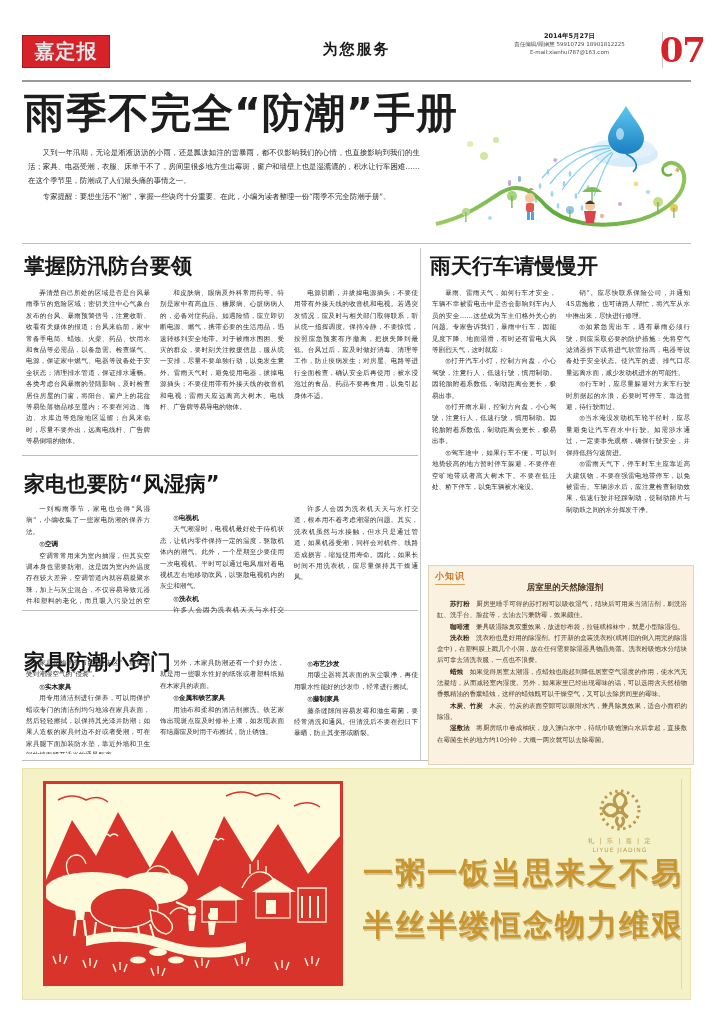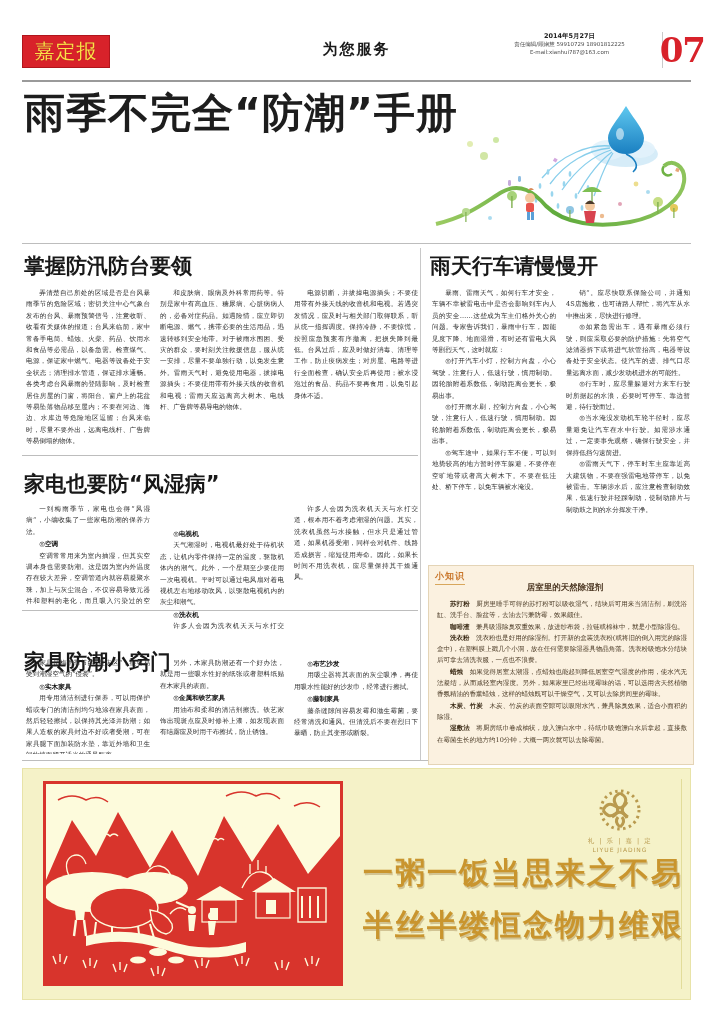--- a/index.html
+++ b/index.html
@@ -25,23 +25,23 @@
   }
   .logo-box {
     position: absolute;
     left: 22px; top: 5px;
     width: 88px; height: 33px;
     background: #d8222a;
     border: 1px solid #b0151c;
     display: flex; align-items: center; justify-content: center;
   }
   .logo-text {
-    color: #fde047;
+    color: #e5e5e5;
     font-size: 20px;
-    font-weight: normal;
+    font-weight: bold;
     letter-spacing: 1px;
     font-family: "DejaVu Serif", "Liberation Serif", serif;
     text-shadow: 0 0 1px rgba(0,0,0,.3);
   }
   .section-title {
     position: absolute;
     left: 0; top: 10px;
     width: 713px;
     text-align: center;
     font-size: 15px;
@@ -270,20 +270,24 @@
       <div class="m-editor">责任编辑/顾娴慧  59910729  18901812225</div>
       <div class="m-mail">E-mail:xianhui787@163.com</div>
     </div>
     <div class="meta-divider"></div>
     <div class="pageno">07</div>
   </div>
   <div class="rule-thick"></div>
 
   <div class="headline">雨季不完全“防潮”手册</div>
 
+  <div class="intro">
+    <p>又到一年汛期，无论是淅淅沥沥的小雨，还是瓢泼如注的雷暴雨，都不仅影响我们的心情，也直接影响到我们的生活；家具、电器受潮，衣服、床单干不了，房间里很多地方生出霉斑，窗户和墙壁上也是湿漉漉的，积水让行车困难……在这个季节里，防潮成了人们最头痛的事情之一。</p>
+    <p>专家提醒：要想生活不“潮”，掌握一些诀窍十分重要。在此，小编为读者整理一份“雨季不完全防潮手册”。</p>
+  </div>
 
   <div class="illus">
     <svg width="278" height="138" viewBox="0 0 278 138">
       <defs>
         <linearGradient id="dropG" x1="0" y1="0" x2="0" y2="1">
           <stop offset="0%" stop-color="#5fc8ef"></stop>
           <stop offset="100%" stop-color="#1a7fc1"></stop>
         </linearGradient>
         <linearGradient id="vineG" x1="0" y1="0" x2="1" y2="0">
           <stop offset="0%" stop-color="#9ccb63"></stop>
@@ -390,21 +394,21 @@
   <div class="col" style="left:294px; top:288px; width:124px; height:160px;">
     <p>电源切断，并拔掉电源插头；不要使用带有外接天线的收音机和电视。若遇突发情况，应及时与相关部门取得联系，听从统一指挥调度。保持冷静，不要惊慌，按照应急预案有序撤离，把损失降到最低。台风过后，应及时做好消毒、清理等工作，防止疫病发生；对房屋、电路等进行全面检查，确认安全后再使用；被水浸泡过的食品、药品不要再食用，以免引起身体不适。</p>
   </div>
 
   <div class="sec-head" style="left:24px; top:470px;">家电也要防“风湿病”</div>
   <div class="col" style="left:26px; top:504px; width:124px; height:102px;">
     <p>一到梅雨季节，家电也会得“风湿病”，小编收集了一些家电防潮的保养方法。</p>
     <span class="sub">◎空调</span>
     <p>空调常常用来为室内抽湿，但其实空调本身也需要防潮。这是因为室内外温度存在较大差异，空调管道内就容易凝聚水珠，加上与灰尘混合，不仅容易导致元器件和塑料的老化，而且吸入污染过的空气，对人体健康也不利。简单的空调防潮方法，就是不定期地开空调除湿。</p>
   </div>
-  <div class="col" style="left:160px; top:528px; width:124px; height:102px;">
+  <div class="col" style="left:160px; top:512px; width:124px; height:102px;">
     <span class="sub">◎电视机</span>
     <p>天气潮湿时，电视机最好处于待机状态，让机内零件保持一定的温度，驱散机体内的潮气。此外，一个星期至少要使用一次电视机。平时可以通过电风扇对着电视机左右地移动吹风，以驱散电视机内的灰尘和潮气。</p>
     <span class="sub">◎洗衣机</span>
     <p>许多人会因为洗衣机天天与水打交道，根本用不着考虑潮湿的问题。其实，洗衣机虽然与水接触，但水只是通过管道，如果机器受潮，同样会对机件、线路造成损害，缩短使用寿命。因此，如果长时间不用洗衣机，应尽量保持其干燥通风。</p>
   </div>
   <div class="col" style="left:294px; top:504px; width:124px; height:102px;">
     <p>许多人会因为洗衣机天天与水打交道，根本用不着考虑潮湿的问题。其实，洗衣机虽然与水接触，但水只是通过管道，如果机器受潮，同样会对机件、线路造成损害，缩短使用寿命。因此，如果长时间不用洗衣机，应尽量保持其干燥通风。</p>
   </div>
 
   <div class="sec-head" style="left:24px; top:624px;margin-top:24px;">家具防潮小窍门</div>

